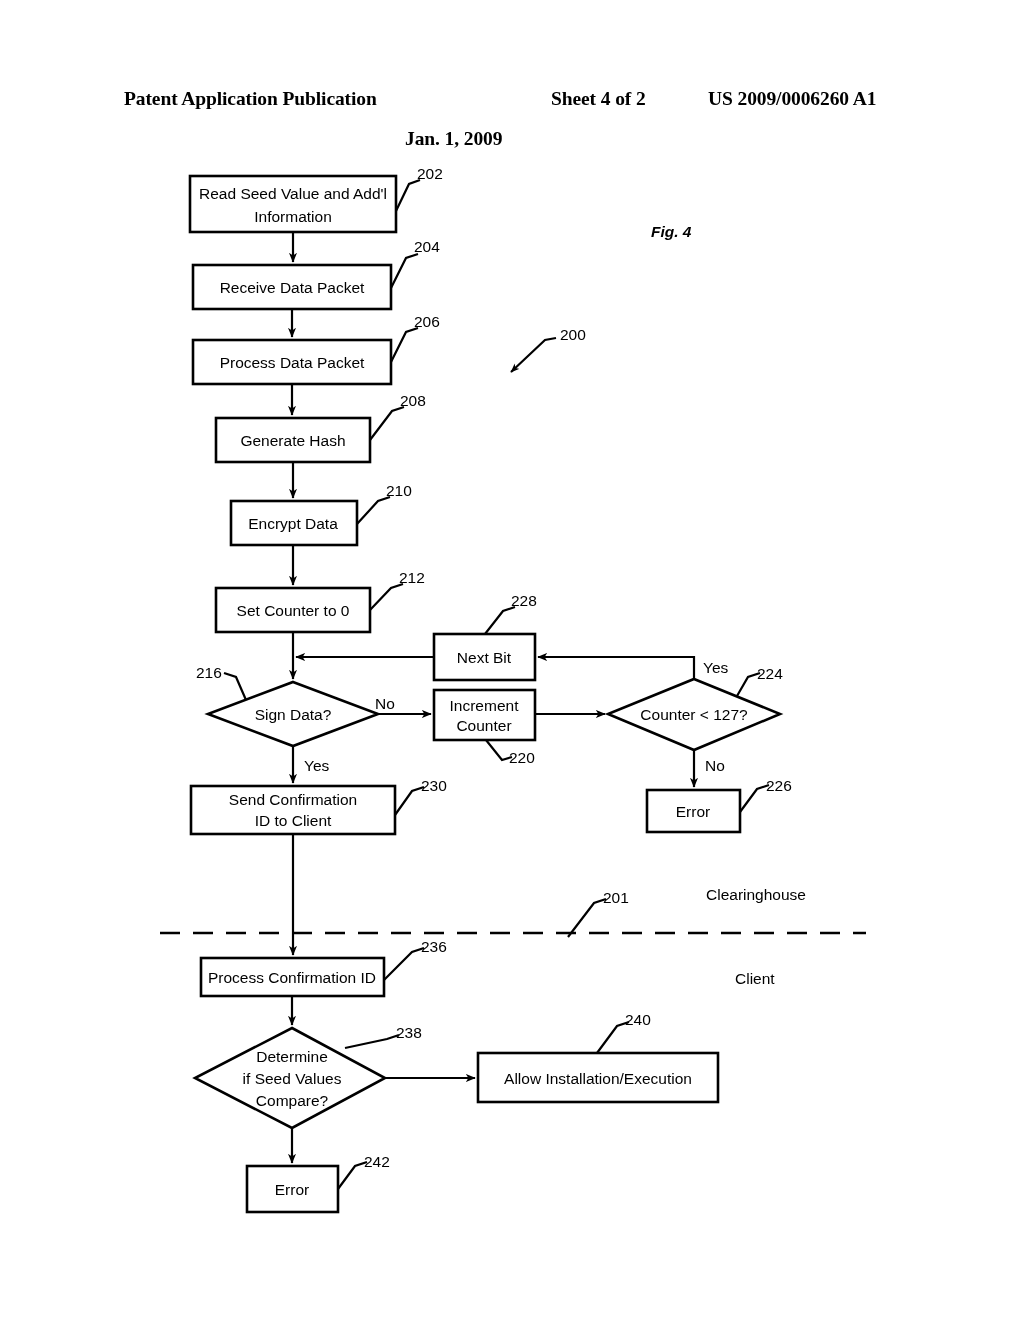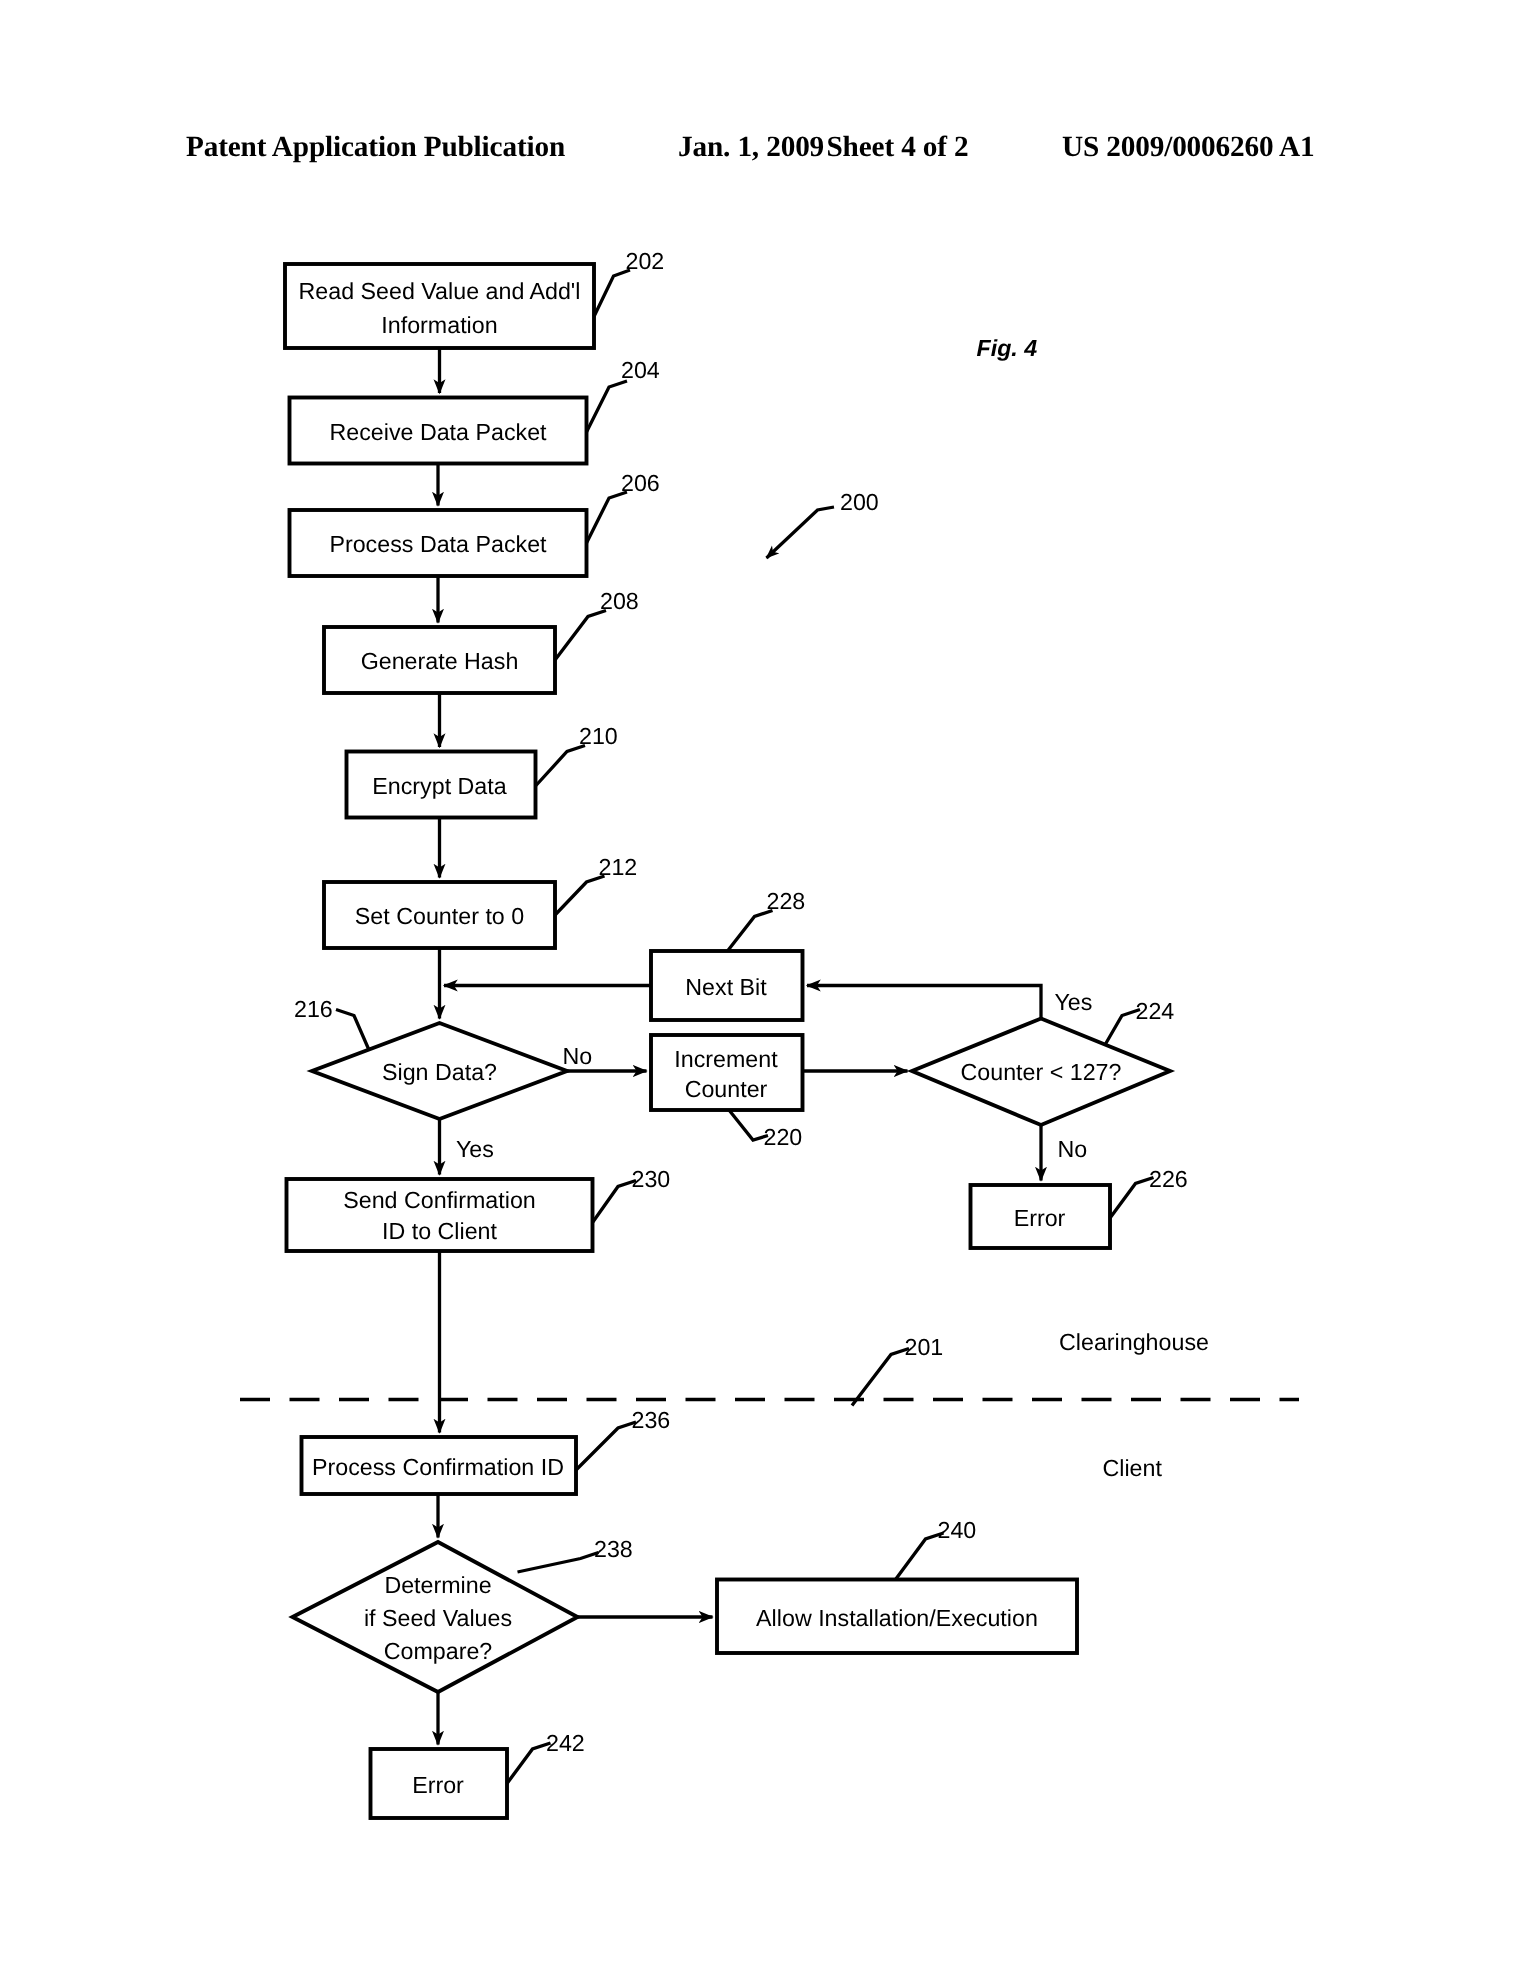--- a/index.html
+++ b/index.html
@@ -28,21 +28,21 @@
     width: 1024px;
     height: 26px;
     font-family: "Liberation Serif", serif;
     font-weight: bold;
     font-size: 19.5px;
     letter-spacing: -0.1px;
     white-space: nowrap;
   }
   .header span { position: absolute; top: 0; }
   .hdr-pub   { left: 124px; }
-  .hdr-date  { left: 452px; }
+  .hdr-date  { left: 405px; margin-top: 40px; }
   .hdr-sheet { left: 551px; }
   .hdr-num   { left: 708px; font-family: Liberation Serif, serif; }
 
   svg#flow {
     position: absolute;
     top: 0;
     left: 0;
     width: 1024px;
     height: 1320px;
   }

